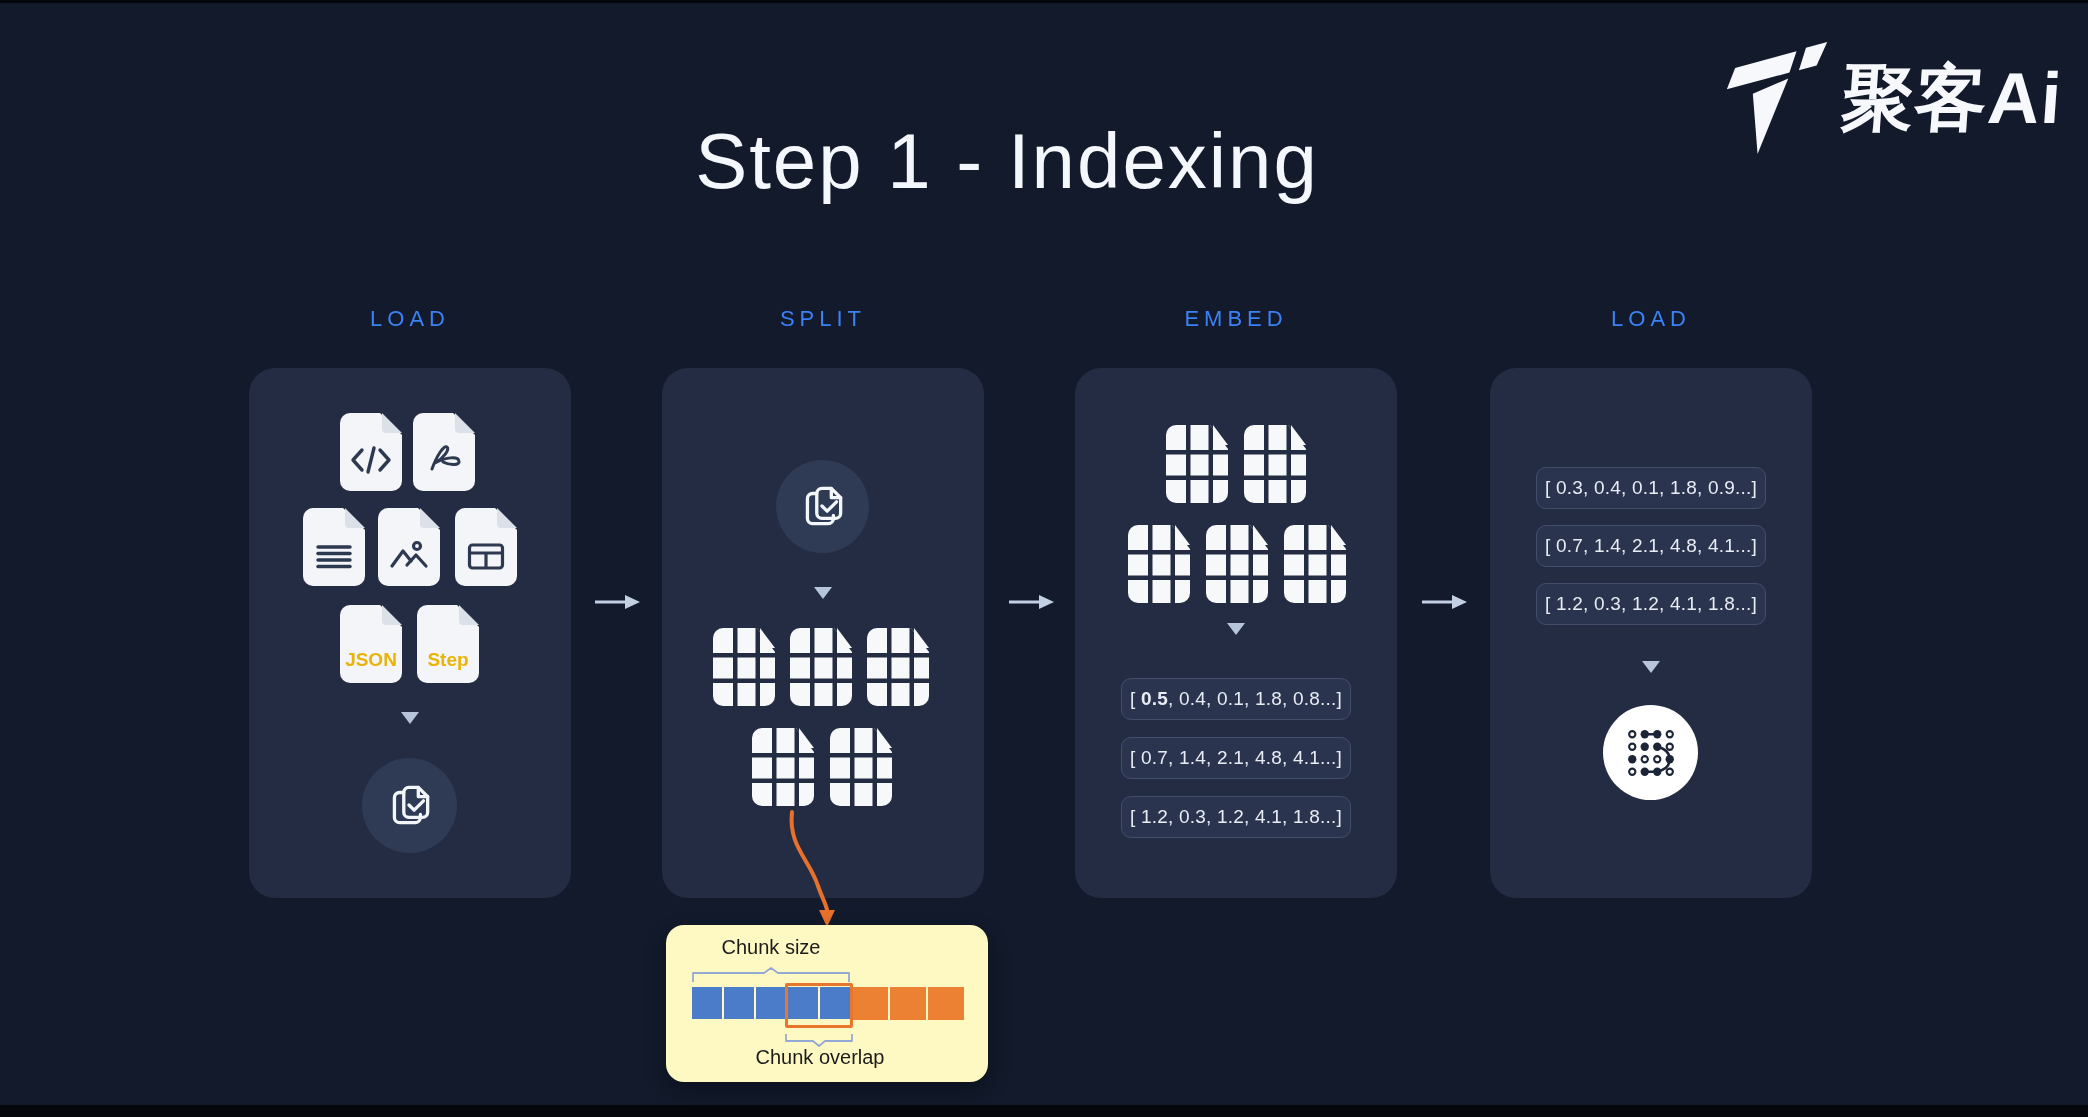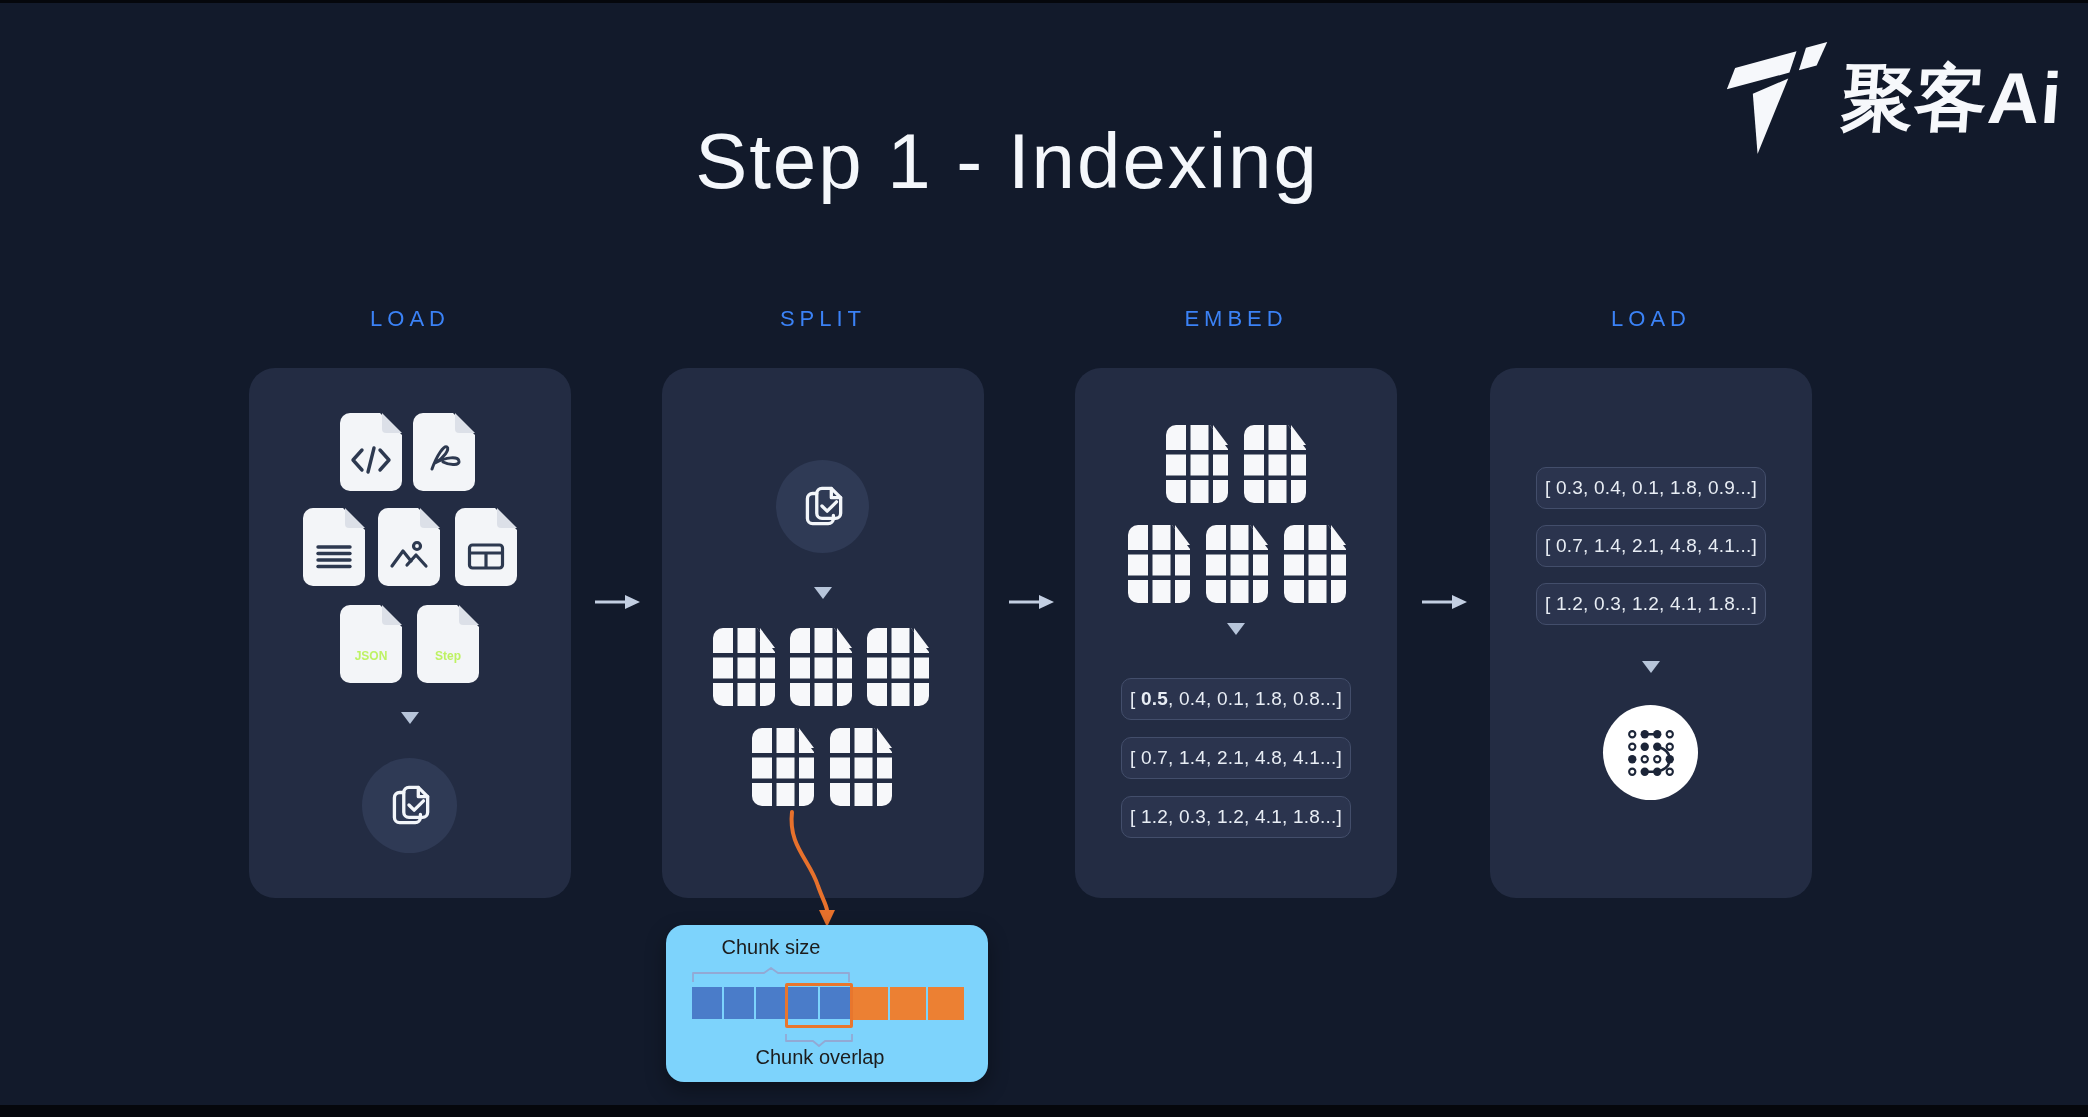--- a/index.html
+++ b/index.html
@@ -20,41 +20,41 @@
   .stage-label { position:absolute; top:306px; width:322px; text-align:center;
                  font-size:22px; letter-spacing:5px; color:#3b82f6; }
 
   .card { position:absolute; top:368px; width:322px; height:530px; background:#232c43; border-radius:26px; }
 
   .flow-arrow { position:absolute; top:594px; width:46px; height:16px; }
 
   .file { position:absolute; width:62px; height:78px; }
   .file svg { position:absolute; left:0; top:0; }
   .file-label { position:absolute; left:0; right:0; top:44px; text-align:center;
-                font-weight:bold; font-size:12px; color:#bef264; letter-spacing:0px; }
+                font-weight:bold; font-size:19px; color:#eab308; letter-spacing:0px; }
 
   .tri-down { position:absolute; left:50%; transform:translateX(-50%); width:0; height:0;
               border-left:9px solid transparent; border-right:9px solid transparent;
               border-top:12px solid #b7c5da; }
 
   .circle { position:absolute; border-radius:50%; background:#2f3a55;
             display:flex; align-items:center; justify-content:center; }
   .circle-white { background:#ffffff; }
 
   .chunk { position:absolute; width:62px; height:78px; }
 
   .pill { position:absolute; width:230px; height:42px; background:#2b344e;
           border:1.5px solid #434e6b; border-radius:10px; color:#e8edf4; font-size:19px;
           display:flex; align-items:center; justify-content:center; letter-spacing:0.2px; white-space:pre; }
   .pill b { font-weight:bold; }
 
   .connector { position:absolute; left:756px; top:798px; width:110px; height:140px; }
 
   .chunkbox { position:absolute; left:666px; top:925px; width:322px; height:157px;
-              background:#7dd3fc; border-radius:18px; box-shadow:0 8px 20px rgba(0,0,0,0.35); }
+              background:#fef9c3; border-radius:18px; box-shadow:0 8px 20px rgba(0,0,0,0.35); }
   .cb-label { position:absolute; font-size:20px; color:#1c1c1c; text-align:center; }
   .cb-size { top:11px; left:0; width:210px; }
   .cb-overlap { top:121px; left:44px; width:220px; }
   .cb-bracket { position:absolute; }
   .blk { position:absolute; top:62px; }
   .blk-blue { width:30px; height:32px; background:#4a7cc9; }
   .blk-orange { width:36px; height:33px; background:#ec8033; }
   .overlap-outline { position:absolute; left:119px; top:58px; width:68px; height:45px;
                      border:3px solid #e8762d; border-radius:2px; }
 </style>

